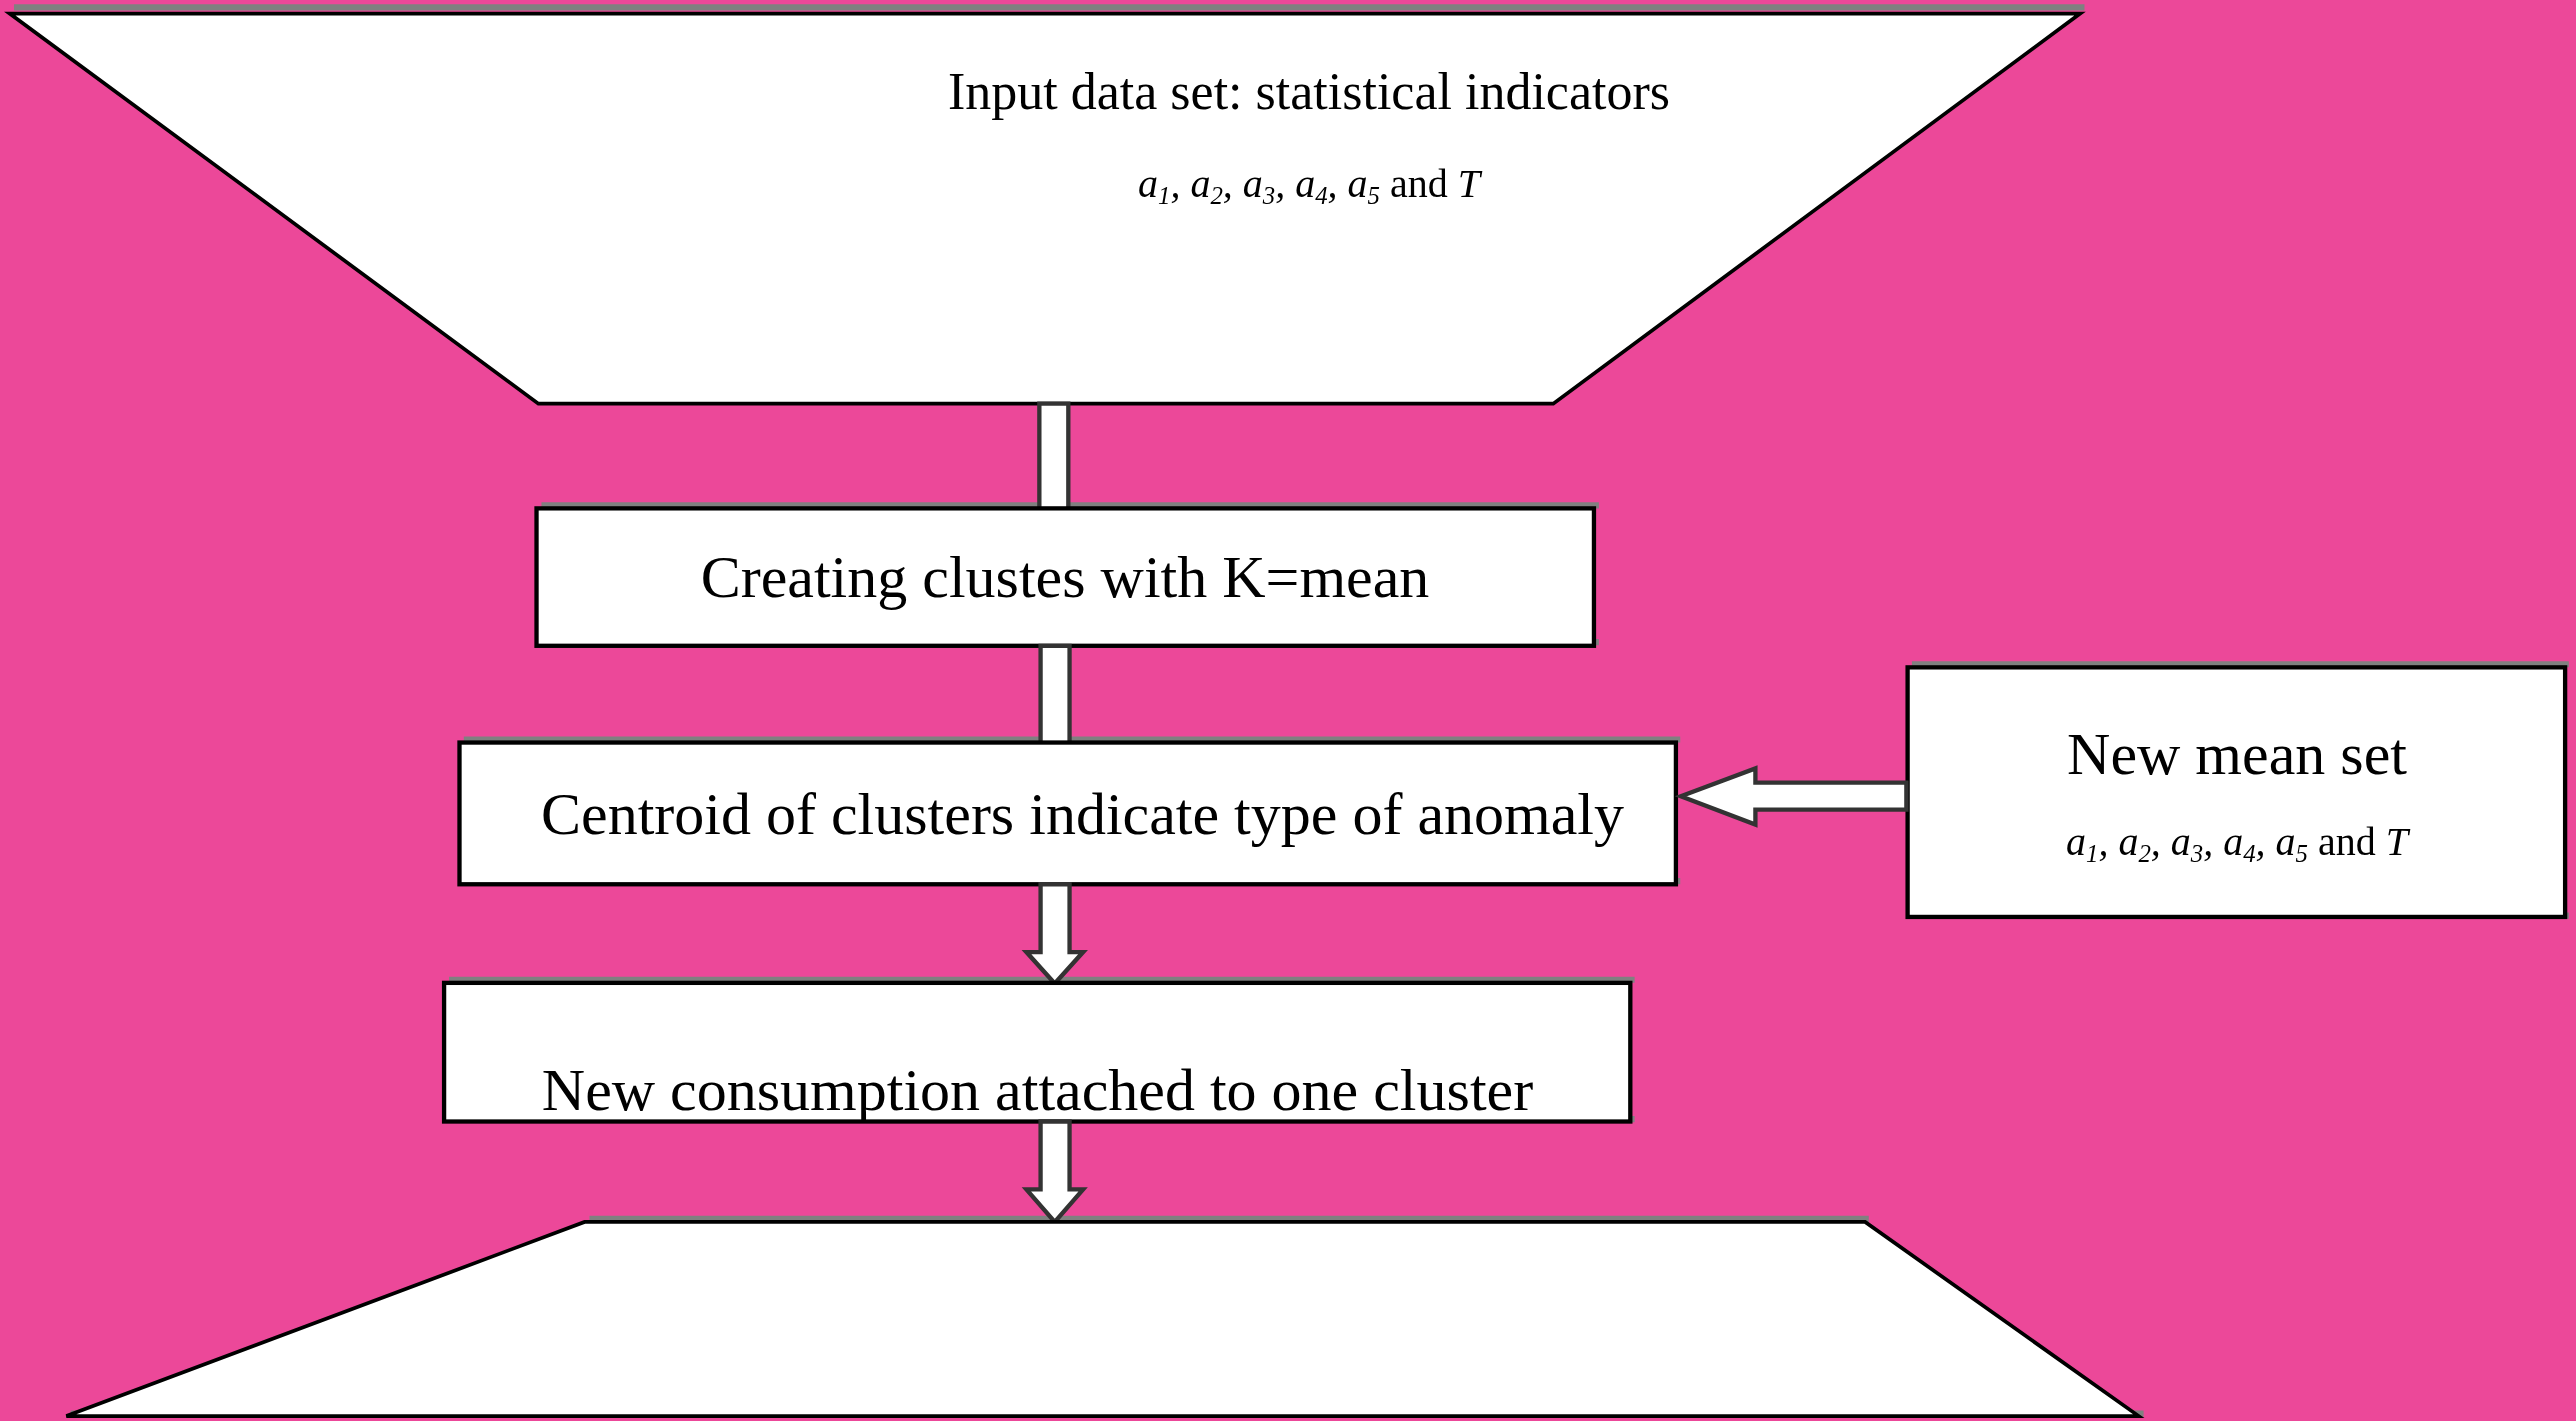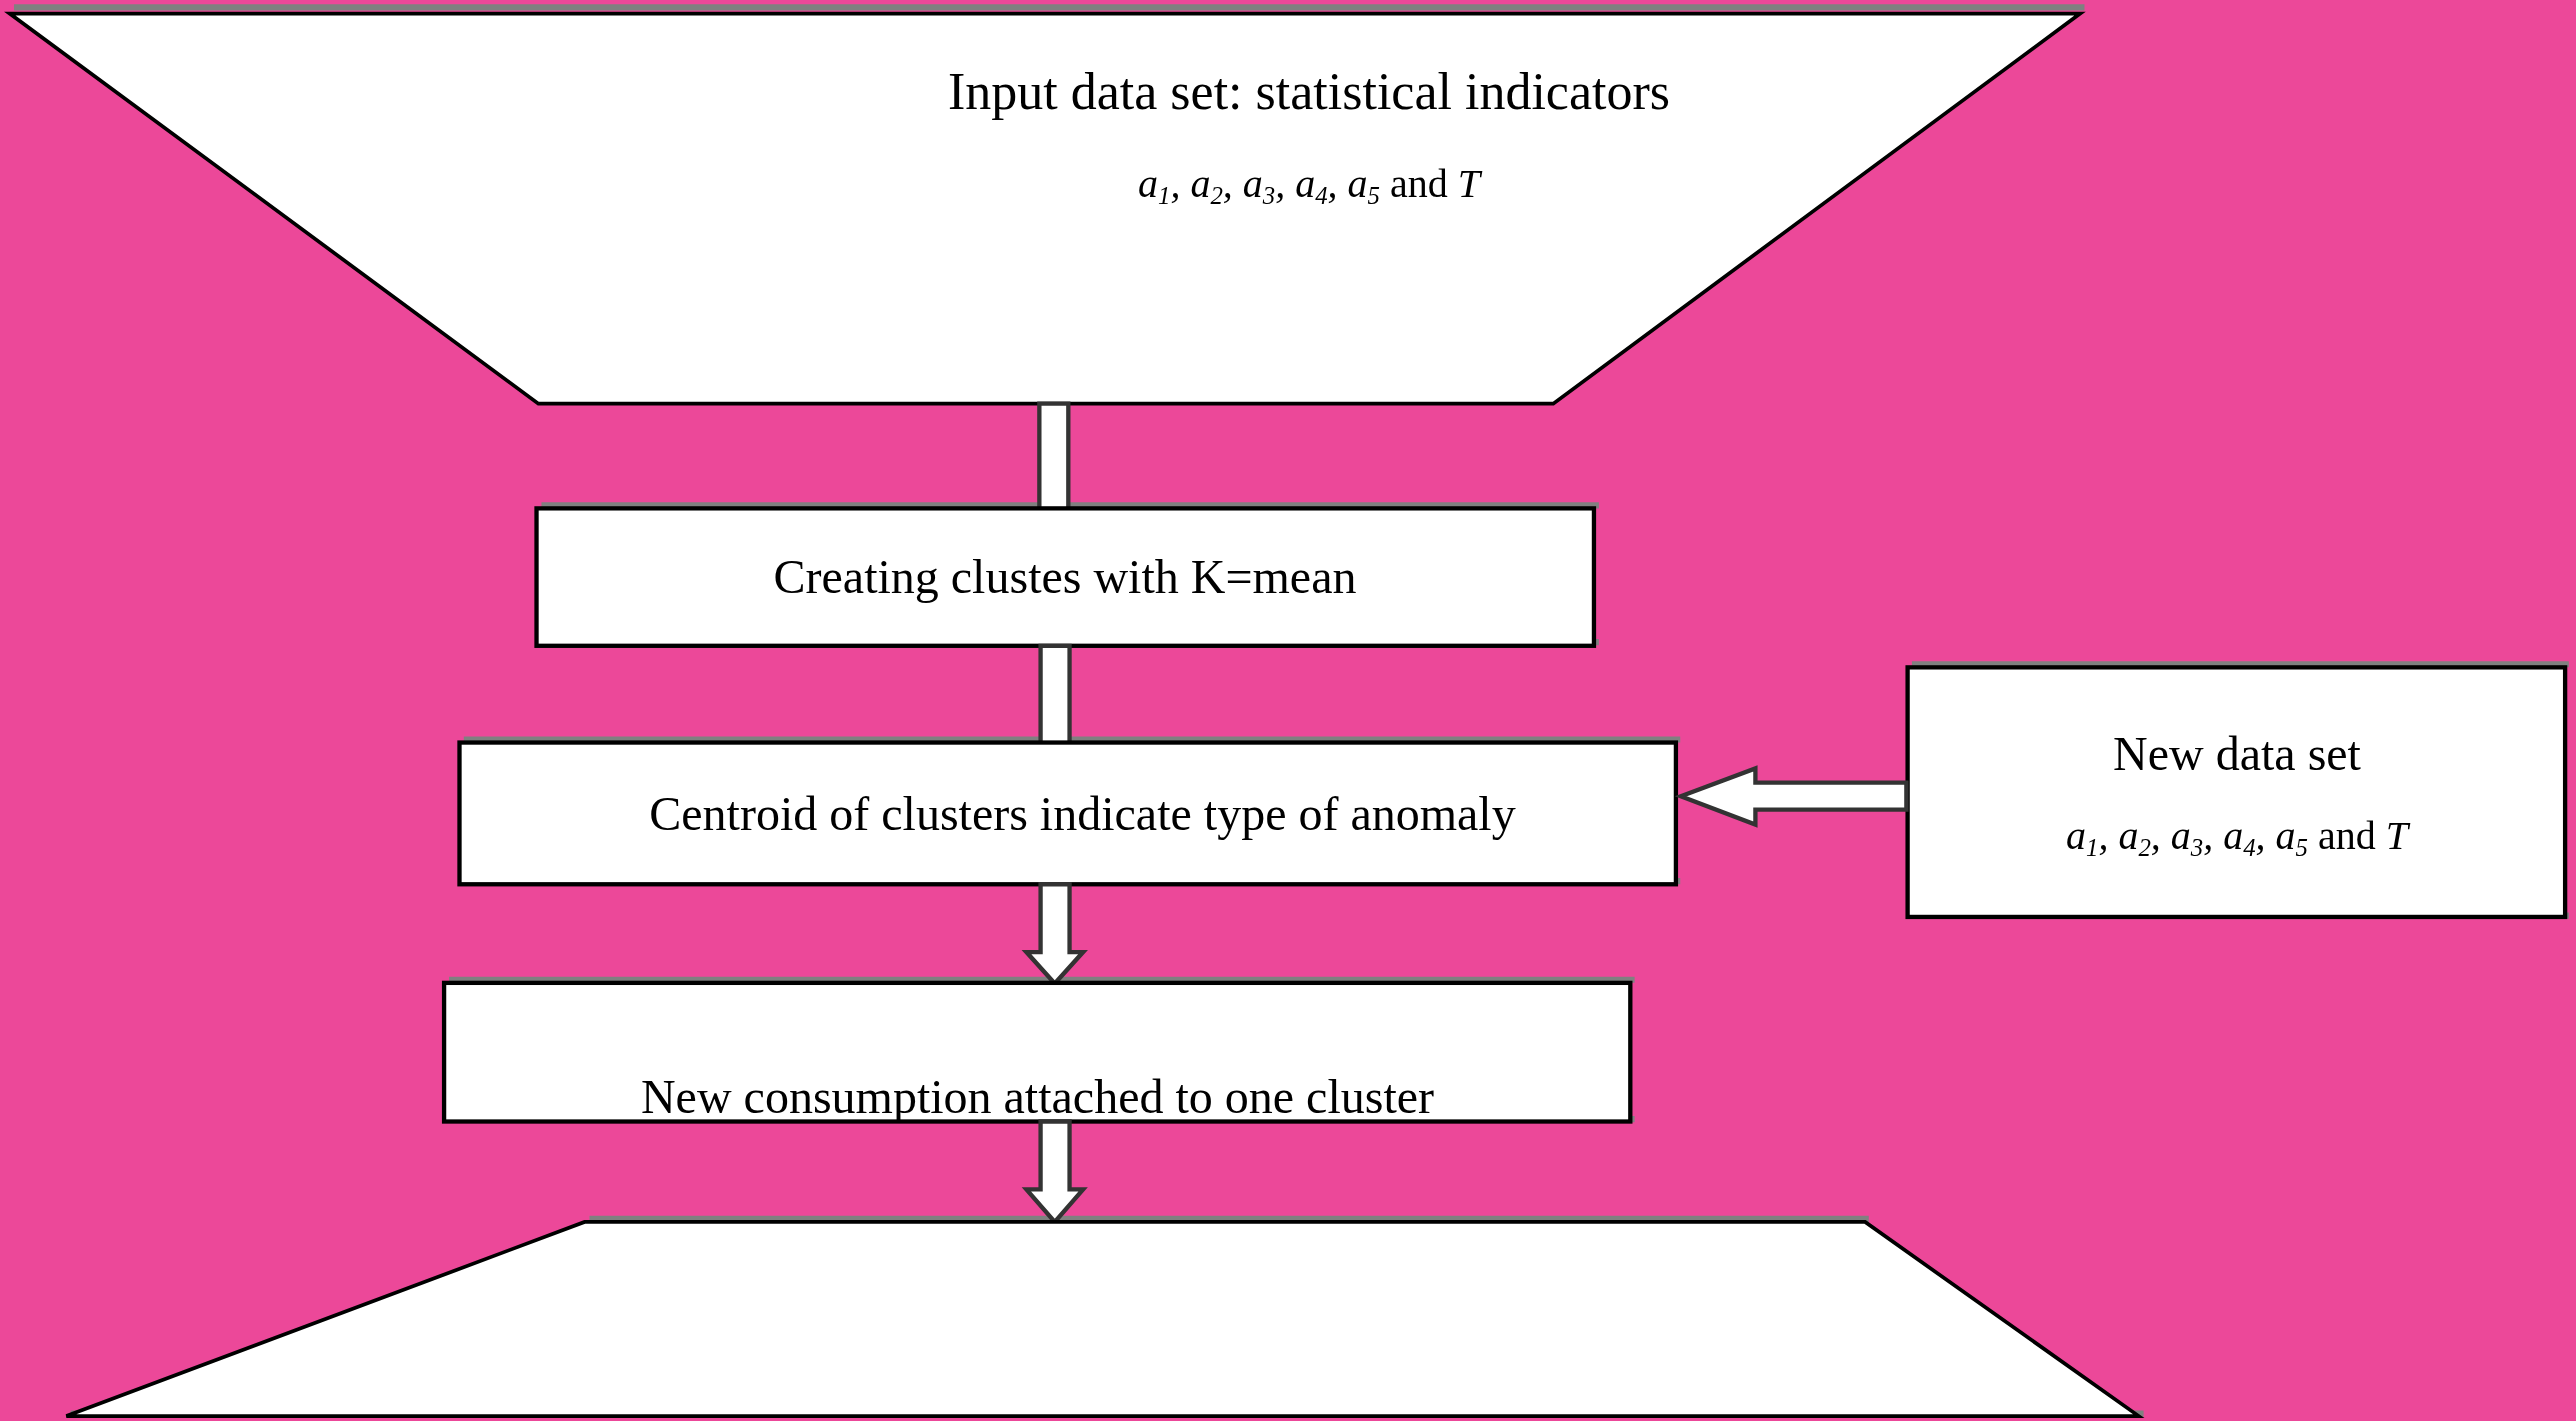--- a/index.html
+++ b/index.html
@@ -34,21 +34,21 @@
     text-align: center;
     color: #000000;
     line-height: 1.05;
     white-space: nowrap;
     pointer-events: none;
   }
   .node-label .ln {
     display: block;
   }
   .t-big   { font-size: 52px; }
-  .t-box   { font-size: 48px; }
+  .t-box   { font-size: 60px; }
   .vars    { font-size: 40px; font-style: italic; }
   .vars .rm { font-style: normal; }
   .vars sub {
     font-size: 0.62em;
     font-style: italic;
     vertical-align: baseline;
     position: relative;
     top: 0.28em;
   }
   .gap-1 { height: 43px; }
@@ -117,21 +117,21 @@
 
   <div class="node-label" style="left:536px; top:509px; width:1058px; height:137px;">
     <span class="ln t-box">Creating clustes with K=mean</span>
   </div>
 
   <div class="node-label" style="left:474px; top:743px; width:1217px; height:142px;justify-content:center;">
     <span class="ln t-box">Centroid of clusters indicate type of anomaly</span>
   </div>
 
   <div class="node-label" style="left:1908px; top:668px; width:658px; height:250px;">
-    <span class="ln t-box">New data set</span>
+    <span class="ln t-box">New mean set</span>
     <span class="gap-2"></span>
     <span class="ln vars"><i>a</i><sub>1</sub>, <i>a</i><sub>2</sub>, <i>a</i><sub>3</sub>, <i>a</i><sub>4</sub>, <i>a</i><sub>5</sub> <span class="rm">and</span> <i>T</i></span>
   </div>
 
   <div class="node-label" style="left:444px; top:983px; width:1187px; height:139px;justify-content:flex-end;">
     <span class="ln t-box">New consumption attached to one cluster</span>
   </div>
 
 
 </div>

